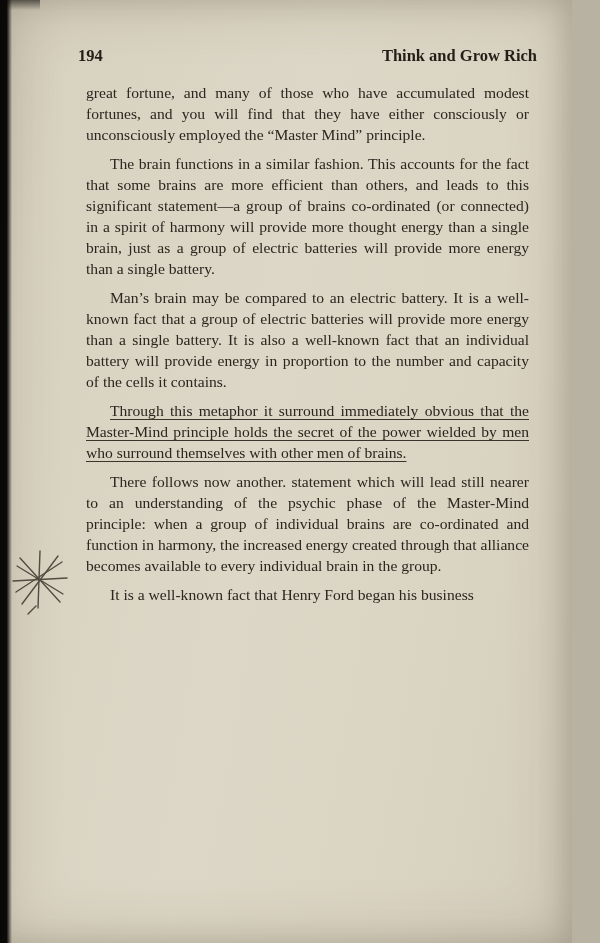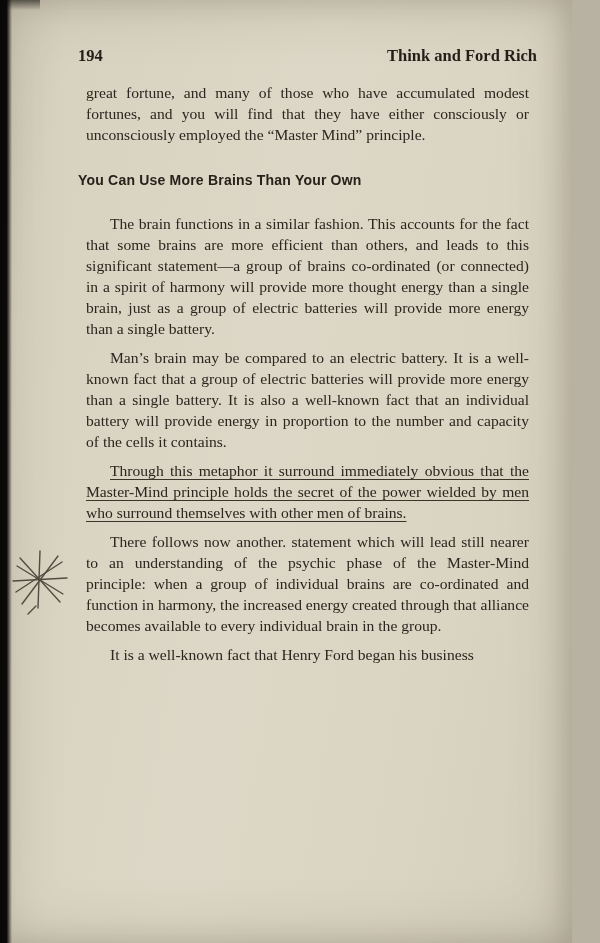--- a/index.html
+++ b/index.html
@@ -60,27 +60,26 @@
 </head>
 <body>
 
 <div class="page">
 
   <div class="scan-edge"></div>
   <div class="scan-edge-top"></div>
 
   <div class="header">
     <span>194</span>
-    <span>Think and Ford Rich</span>
+    <span>Think and Grow Rich</span>
   </div>
 
   <div class="body-text">
     <p class="no-indent">great fortune, and many of those who have accumulated modest fortunes, and you will find that they have either consciously or unconsciously employed the “Master Mind” principle.</p>
 
-    <h2 class="section-heading">You Can Use More Brains Than Your Own</h2>
 
     <p>The brain functions in a similar fashion. This accounts for the fact that some brains are more efficient than others, and leads to this significant statement—a group of brains co-ordinated (or connected) in a spirit of harmony will provide more thought energy than a single brain, just as a group of electric batteries will provide more energy than a single battery.</p>
     <p>Man’s brain may be compared to an electric battery. It is a well-known fact that a group of electric batteries will provide more energy than a single battery. It is also a well-known fact that an individual battery will provide energy in proportion to the number and capacity of the cells it contains.</p>
     <p class="underlined">Through this metaphor it surround immediately obvious that the Master-Mind principle holds the secret of the power wielded by men who surround themselves with other men of brains.</p>
     <p>There follows now another. statement which will lead still nearer to an understanding of the psychic phase of the Master-Mind principle: when a group of individual brains are co-ordinated and function in harmony, the increased energy created through that alliance becomes available to every individual brain in the group.</p>
     <p>It is a well-known fact that Henry Ford began his business</p>
   </div>
 
   <div class="star-annotation">
     <svg viewBox="0 0 62 68" xmlns="http://www.w3.org/2000/svg">

